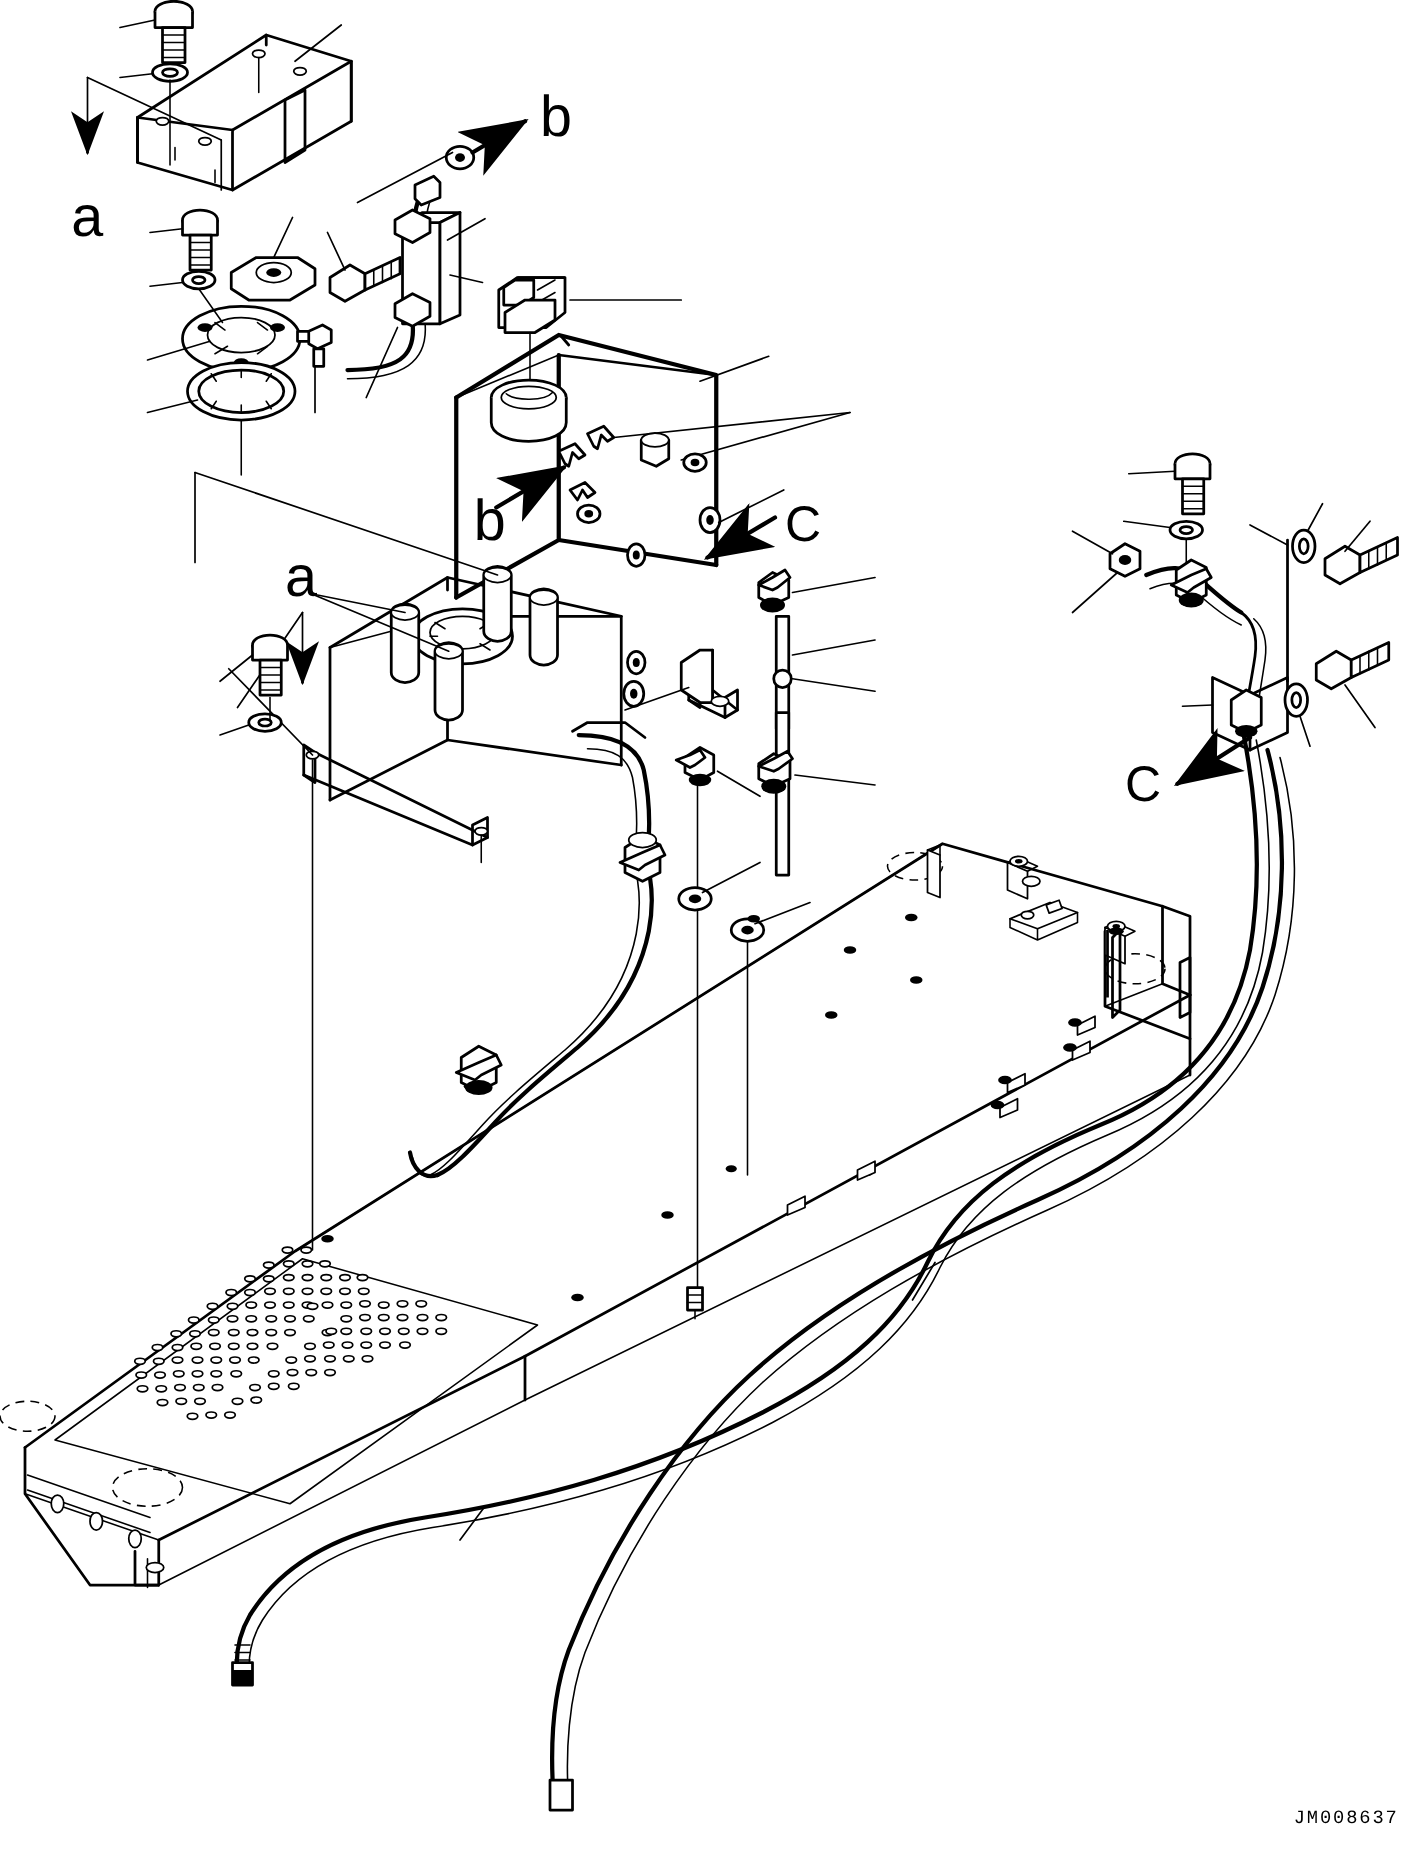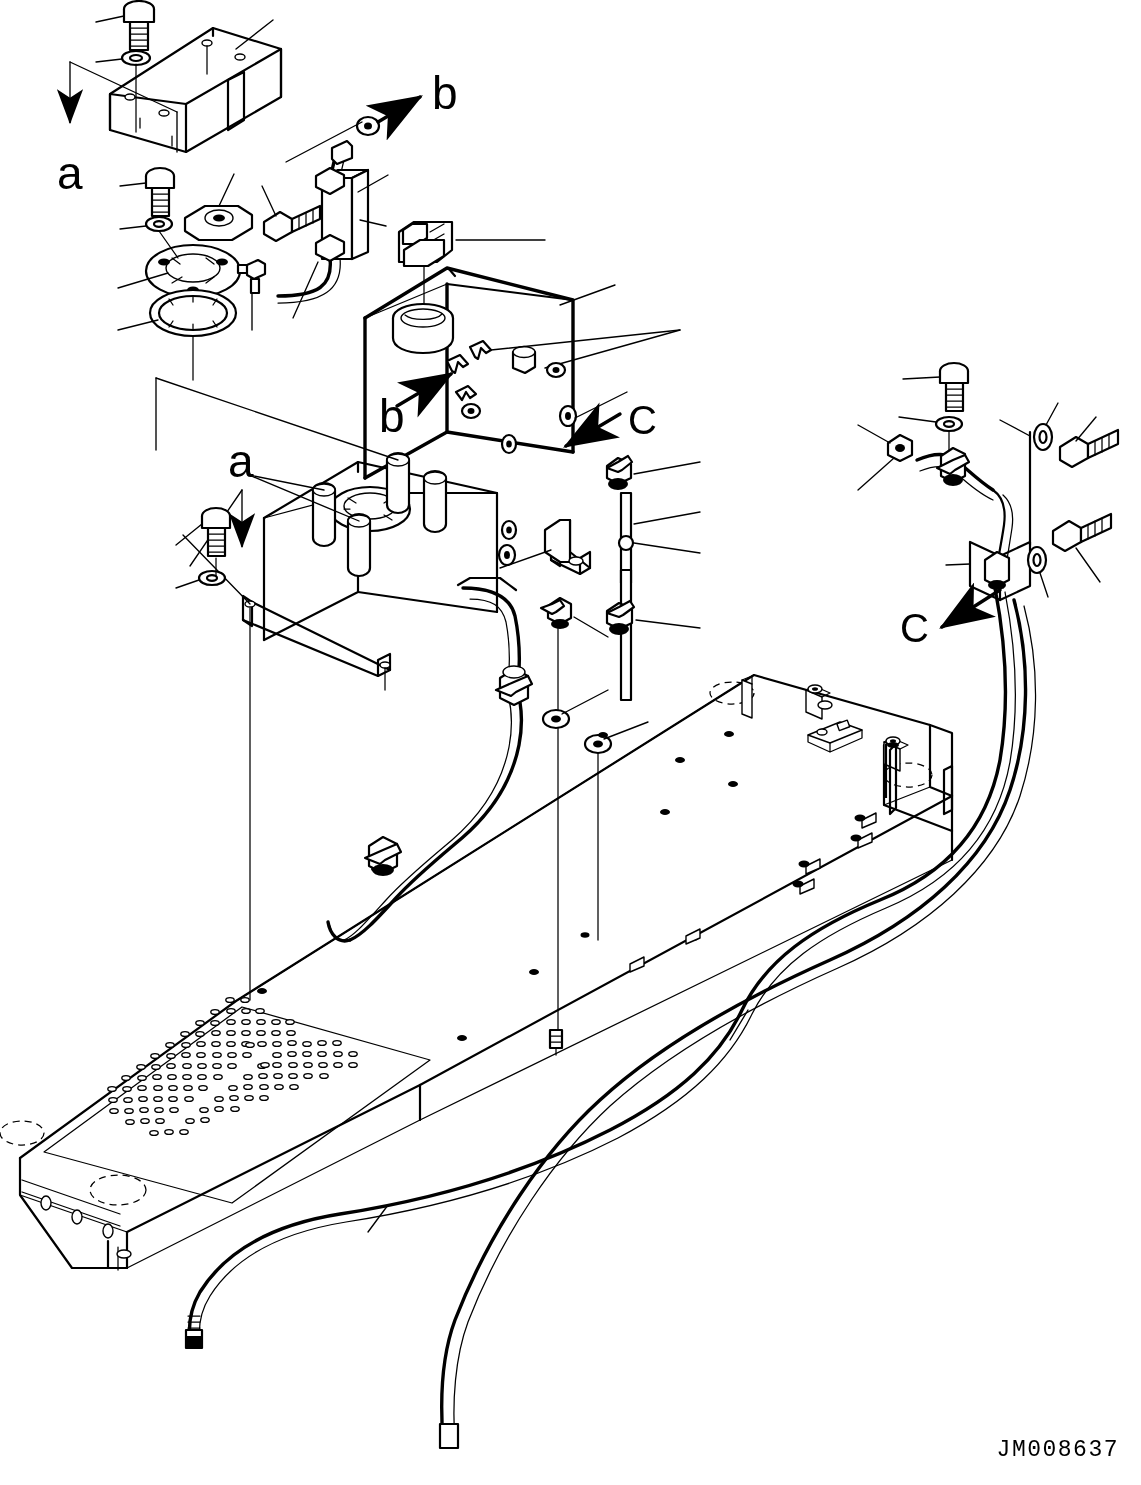--- a/index.html
+++ b/index.html
@@ -19,21 +19,21 @@
     line-height:1;
     white-space:nowrap;
     user-select:none;
   }
   .callout.lower{font-size:46px;font-weight:400;}
   .callout.upper{font-size:40px;font-weight:400;}
   #drawing-number{
     position:absolute;
     right:22px;bottom:22px;
     font-family:"Liberation Mono","DejaVu Sans Mono",monospace;
-    font-size:23px;
+    font-size:15px;
     letter-spacing:1.5px;
     color:#000;
   }
 </style>
 </head>
 <body>
 
 <div id="sheet">
 
   <svg viewBox="0 0 1141 1485" xmlns="http://www.w3.org/2000/svg">

